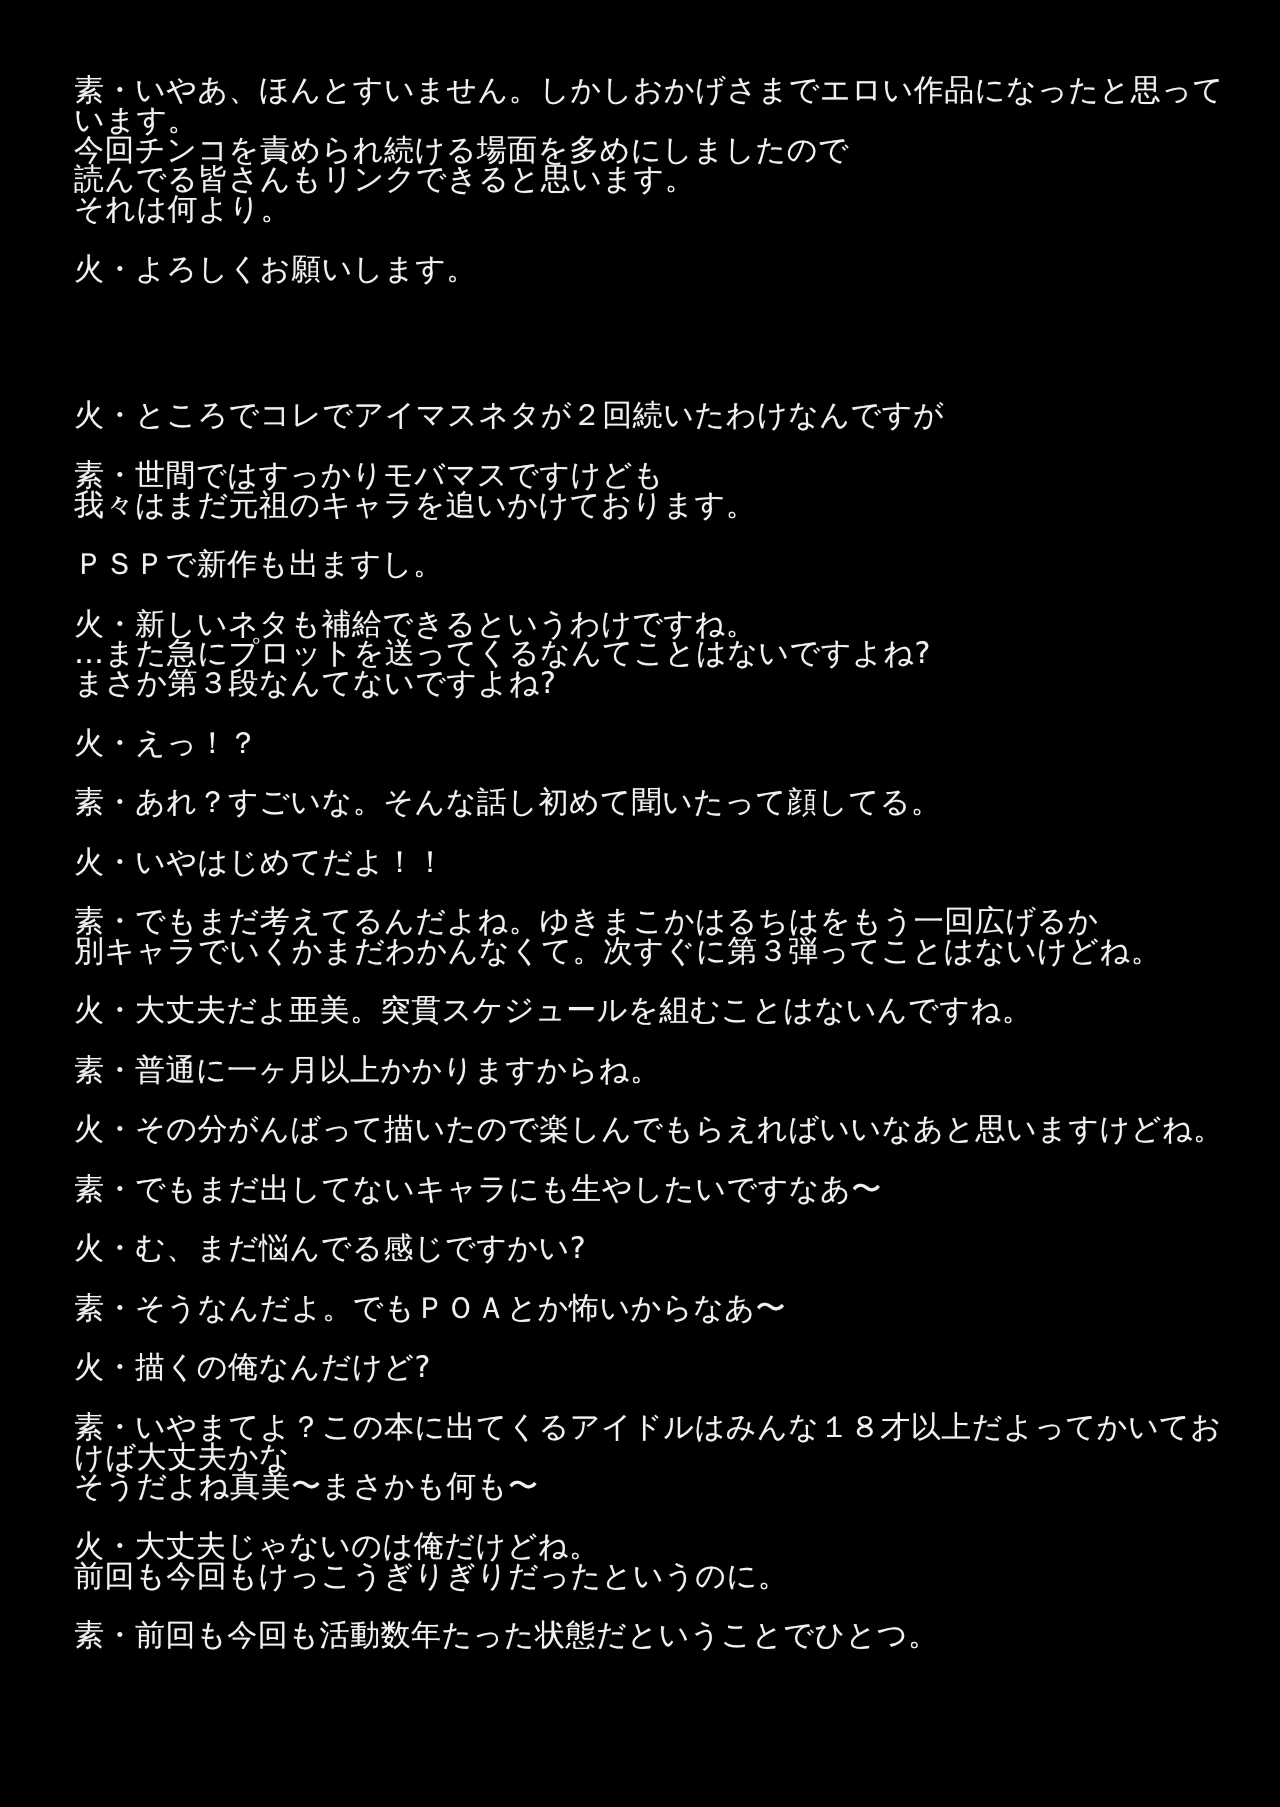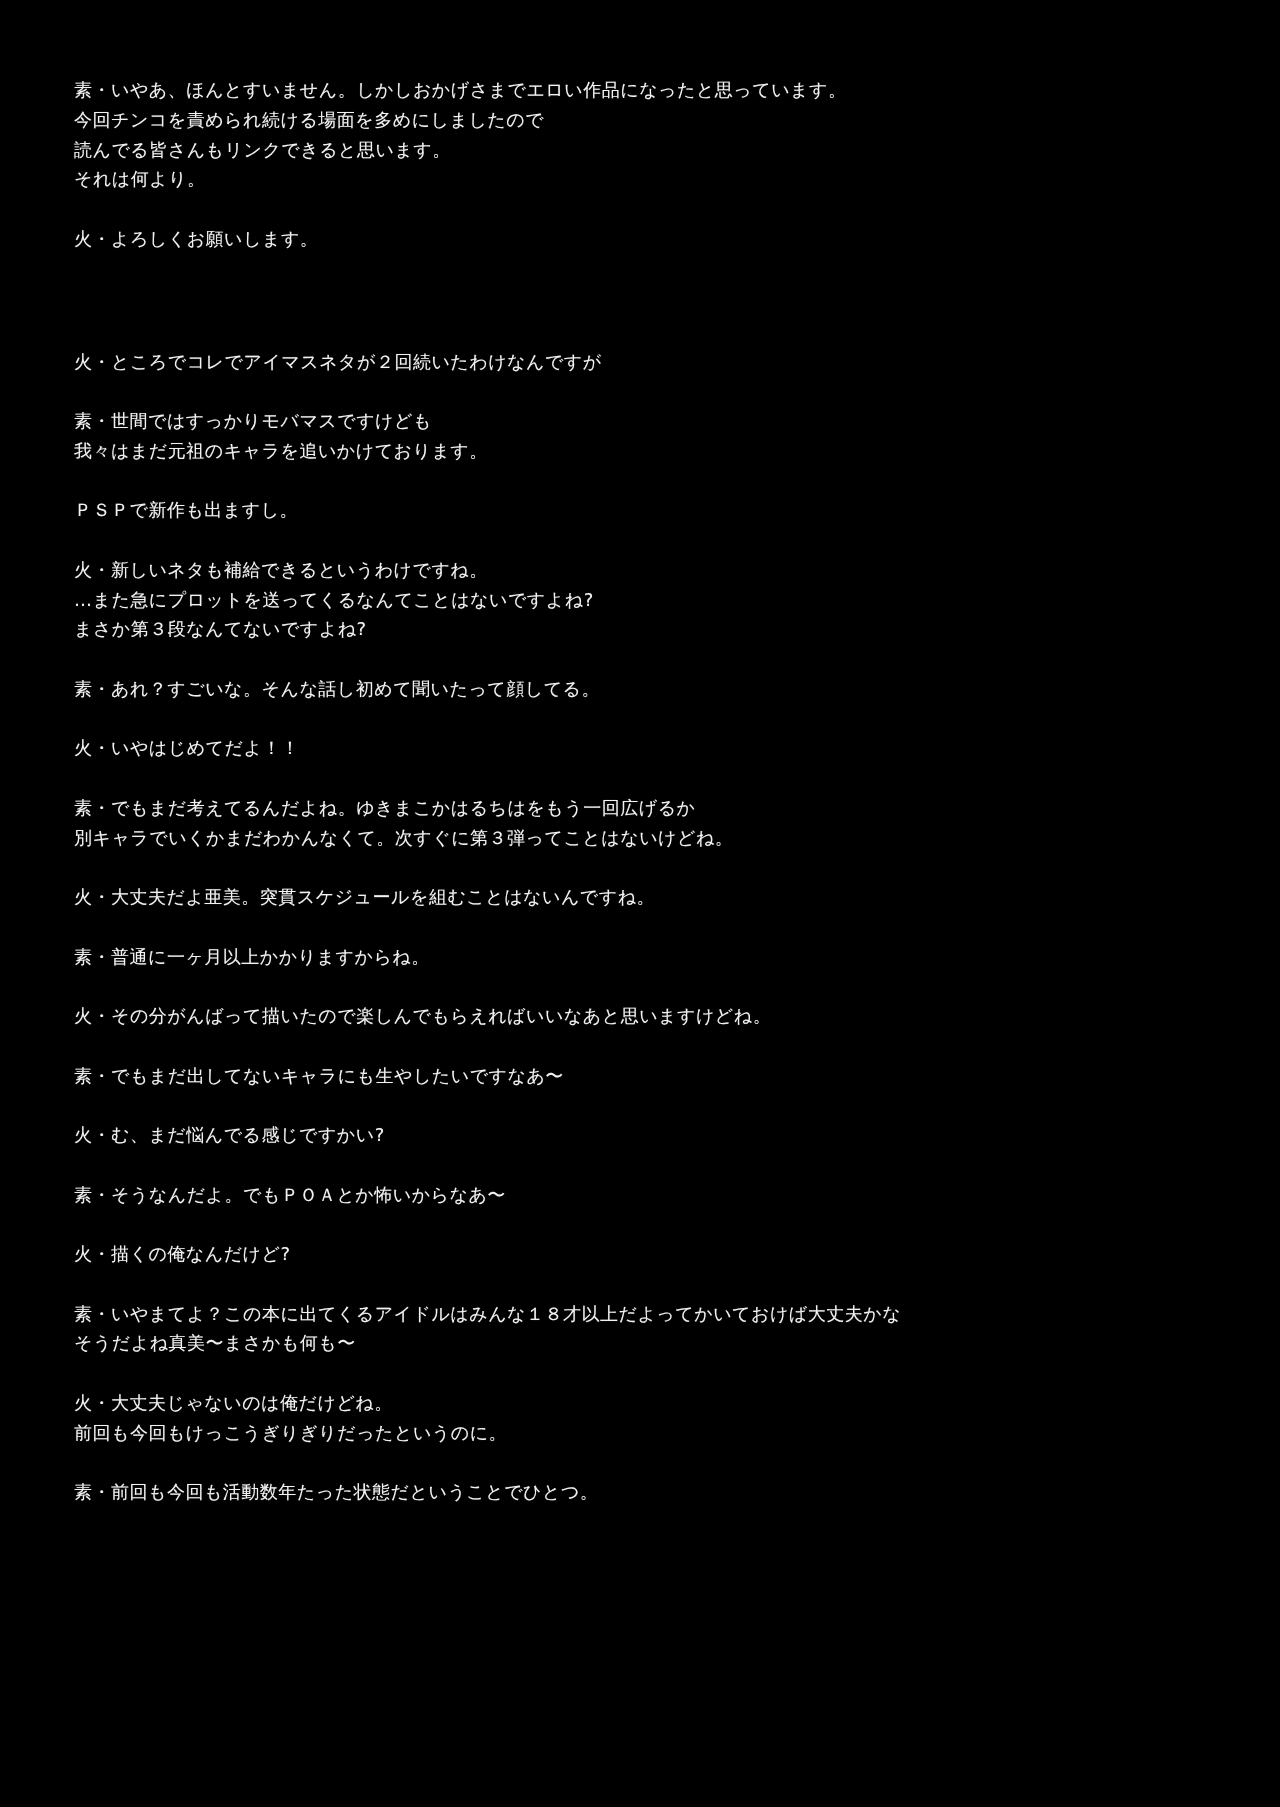--- a/index.html
+++ b/index.html
@@ -15,30 +15,30 @@
     overflow: hidden;
     box-sizing: border-box;
     font-family: "DejaVu Sans", "Liberation Sans", sans-serif;
   }
   .dialogue {
     position: absolute;
     top: 75px;
     left: 74px;
     right: 30px;
     color: #f2f2f2;
-    font-size: 18px;
+    font-size: 30px;
     line-height: 29.75px;
     letter-spacing: 0.5px;
     text-shadow: 0 0 1px rgba(255,255,255,0.35); 
   }
   .para {
     margin: 0 0 29.75px 0; 
   }
   .para.large-gap {
-    margin-bottom: 93px; 
+    margin-bottom: 117px; 
   }
   .line {
     white-space: pre-wrap;
     min-height: 29.75px;
   }
 </style>
 </head>
 <body>
 
 <div class="page">
@@ -59,20 +59,23 @@
         <div class="line">素・世間ではすっかりモバマスですけども</div>
         <div class="line">我々はまだ元祖のキャラを追いかけております。</div>
       </div>
       <div class="para">
         <div class="line">ＰＳＰで新作も出ますし。</div>
       </div>
       <div class="para">
         <div class="line">火・新しいネタも補給できるというわけですね。</div>
         <div class="line">…また急にプロットを送ってくるなんてことはないですよね?</div>
         <div class="line">まさか第３段なんてないですよね?</div>
+      </div>
+      <div class="para">
+        <div class="line">火・えっ！？</div>
       </div>
       <div class="para">
         <div class="line">素・あれ？すごいな。そんな話し初めて聞いたって顔してる。</div>
       </div>
       <div class="para">
         <div class="line">火・いやはじめてだよ！！</div>
       </div>
       <div class="para">
         <div class="line">素・でもまだ考えてるんだよね。ゆきまこかはるちはをもう一回広げるか</div>
         <div class="line">別キャラでいくかまだわかんなくて。次すぐに第３弾ってことはないけどね。</div>

